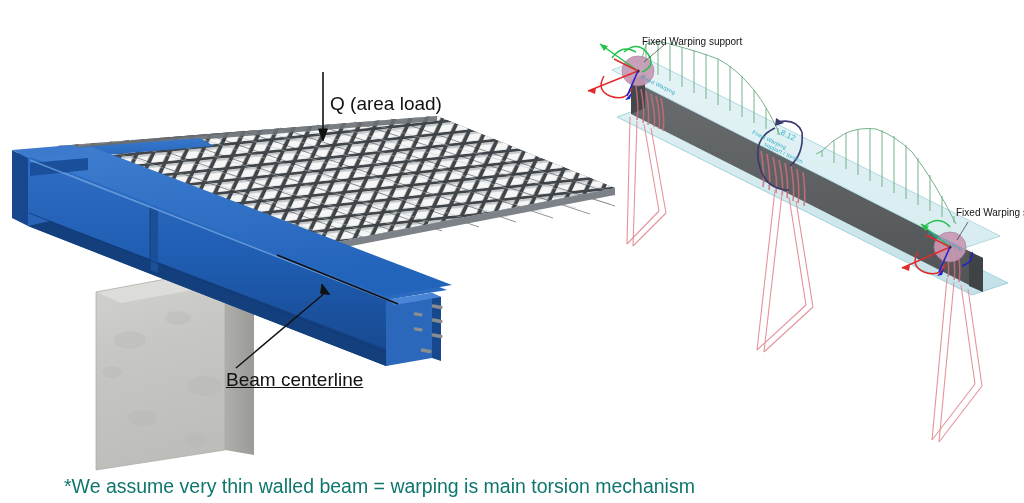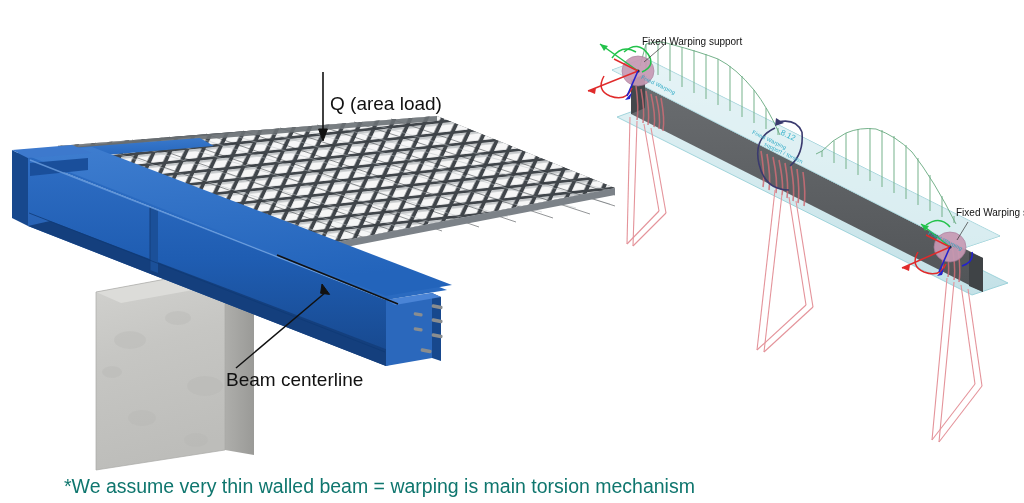--- a/index.html
+++ b/index.html
@@ -6,21 +6,21 @@
   body{width:1024px;height:503px;position:relative;overflow:hidden;
        font-family:"Liberation Sans", sans-serif;color:#111;}
 
   .stage{position:absolute;left:0;top:0;width:1024px;height:503px;}
 
   svg.layer{position:absolute;left:0;top:0;width:1024px;height:503px;overflow:visible;}
 
   .lbl{position:absolute;white-space:nowrap;}
 
   #q-load-label{left:330px;top:57px;font-size:19px;color:#111;margin-top:36px;}
-  #beam-centerline-label{left:226px;top:369px;font-size:19px;color:#111;}
+  #beam-centerline-label{left:226px;top:369px;font-size:19px;color:#111;text-decoration:underline;}
   #caption{left:64px;top:475px;font-size:19.5px;color:#0f766e;}
 
   .tiny-lbl{position:absolute;font-size:10px;color:#111;white-space:nowrap;}
   #fws-left{left:642px;top:36px;}
   #fws-right{left:956px;top:207px;}
 
   .beam-tag{position:absolute;font-size:5.4px;color:#2aa8c4;white-space:nowrap;
             letter-spacing:.2px;}
   #tag-a{left:643px;top:74px;transform:rotate(25.5deg);transform-origin:0 0;}
   #tag-b{left:754px;top:129px;transform:rotate(25.5deg);transform-origin:0 0;}

